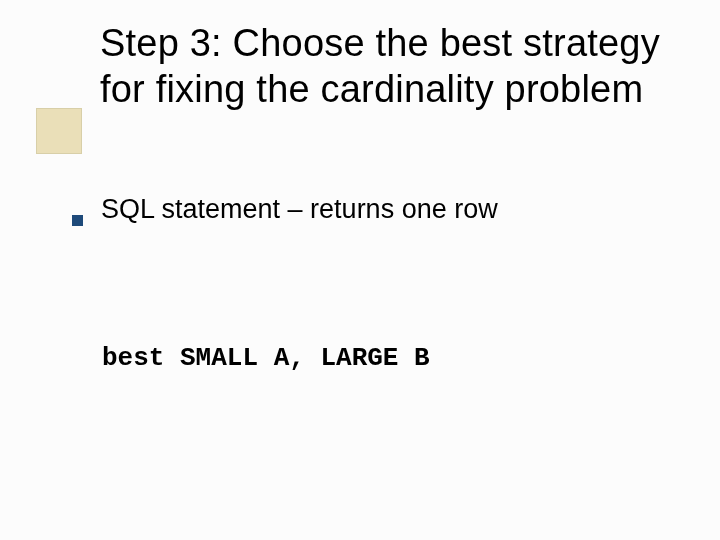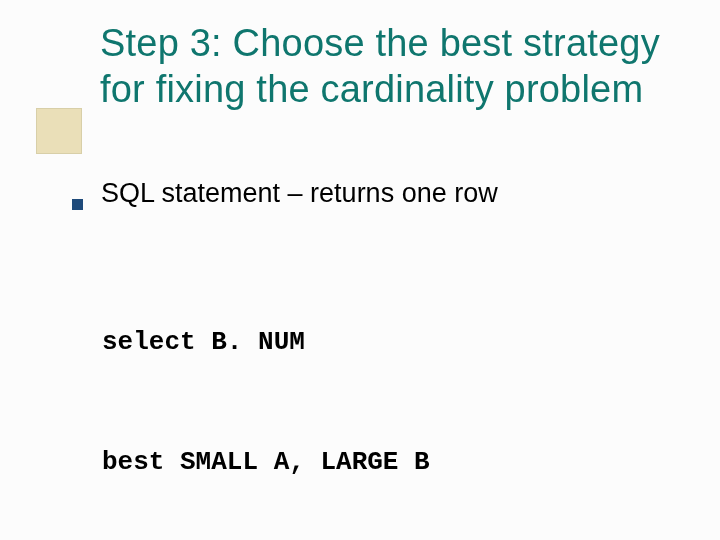--- a/index.html
+++ b/index.html
@@ -28,33 +28,34 @@
     border: 1px solid #d8cfa8;
   }
   .title {
     position: absolute;
     left: 100px;
     top: 20px;
     width: 600px;
     font-size: 38px;
     line-height: 1.22;
     font-weight: 400;
-    color: #0f766e;
+    color: #000000;
     letter-spacing: 0.2px;
   }
   .body {
     position: absolute;
     left: 72px;
     top: 178px;
     width: 600px;
   }
   .bullet-row {
     display: flex;
     align-items: baseline;
     margin-bottom: 30px;
+    margin-top: 16px;
   }
   .bullet {
     width: 11px;
     height: 11px;
     background: #1e4a7a;
     margin-right: 18px;
     flex: 0 0 auto;
     position: relative;
     top: 8px;
   }
@@ -82,21 +83,20 @@
   <div class="accent-box"></div>
 
   <div class="title">Step 3:  Choose the best strategy for fixing the cardinality problem</div>
 
   <div class="body">
     <div class="bullet-row">
       <div class="bullet"></div>
       <div class="bullet-text">SQL statement – returns one row</div>
     </div>
     <div class="code-block">
-      <span class="code-line">select B. NUM</span>
       <span class="code-line">best SMALL A, LARGE B</span>
       
       
       
     </div>
   </div>
 
 </div>
 
 </body></html>

